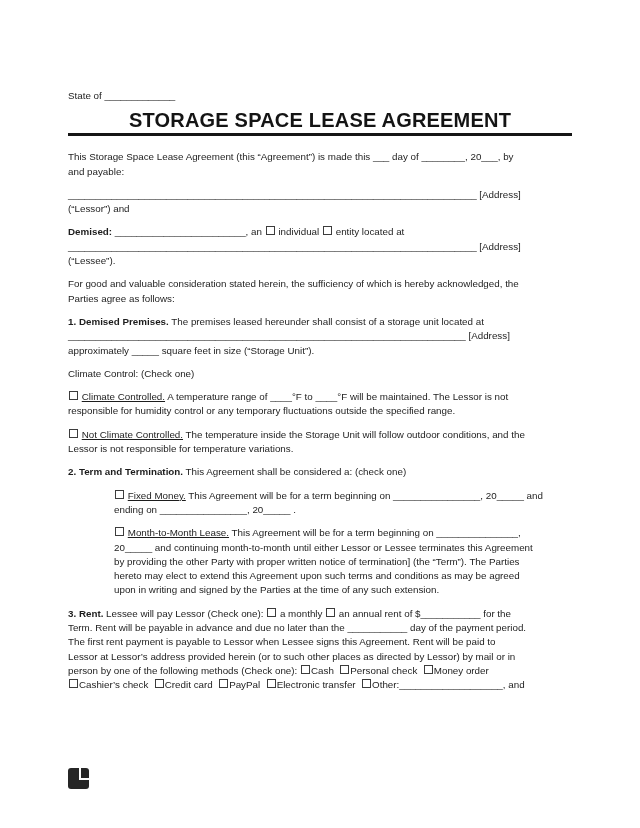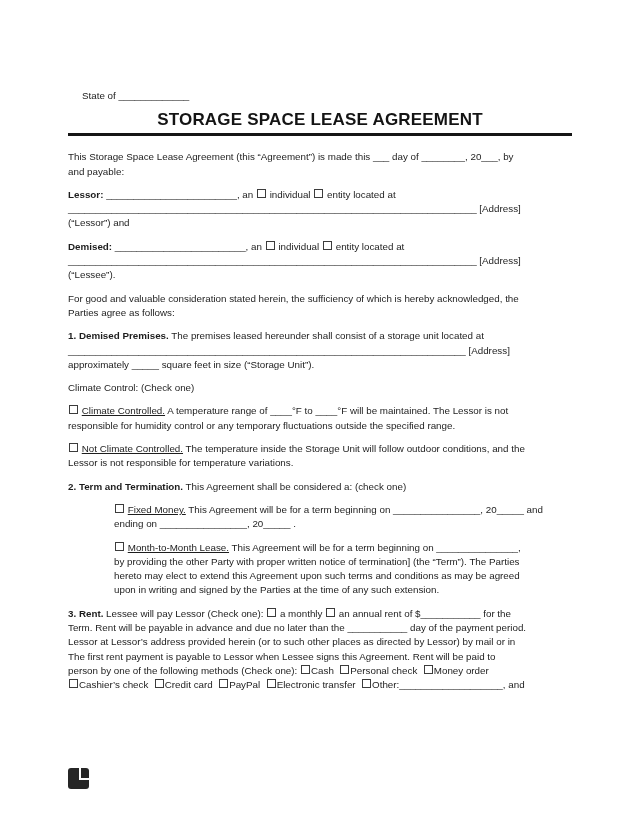--- a/index.html
+++ b/index.html
@@ -6,23 +6,23 @@
   .page{
     width:640px;height:828px;background:#ffffff;position:relative;overflow:hidden;
     font-family:"Liberation Sans","DejaVu Sans",sans-serif;color:#1d1d1d;
   }
   .content{position:absolute;left:68px;top:89px;width:504px;}
   .block{font-size:9.8px;line-height:14.3px;margin-bottom:9px;}
   .line{white-space:pre;}
   .b{font-weight:bold;}
   .u{text-decoration:underline;}
   .indent{margin-left:46px;}
-  .state{margin-bottom:7px;margin-left:14px;}
+  .state{margin-bottom:7px;}
   .title{
-    text-align:center;font-size:17px;font-weight:bold;line-height:20px;
+    text-align:center;font-size:20px;font-weight:bold;line-height:20px;
     color:#141414;letter-spacing:.2px;
     border-bottom:3px solid #161616;padding-bottom:3px;margin:5px 0 14px 0;
   }
   .title .line{white-space:normal;}
   .cb{
     display:inline-block;width:7px;height:7px;border:1px solid #3c3c3c;
     margin:0 1px;background:#ffffff;
   }
   .logo{
     position:absolute;left:68px;top:768px;width:21px;height:21px;
@@ -44,21 +44,20 @@
         <div class="line"><span>State of _____________</span></div>
       </div>
       <div class="block title">
         <div class="line"><span class="b">STORAGE SPACE LEASE AGREEMENT</span></div>
       </div>
       <div class="block">
         <div class="line"><span>This Storage Space Lease Agreement (this “Agreement”) is made this ___ day of ________, 20___, by</span></div>
         <div class="line"><span>and payable:</span></div>
       </div>
       <div class="block">
-        <div class="line"><span class="b">Lessor: </span><span>________________________, an </span><span class="cb"></span><span> individual </span><span class="cb"></span><span> entity located at</span></div>
         <div class="line"><span>___________________________________________________________________________ [Address]</span></div>
         <div class="line"><span>(“Lessor”) and</span></div>
       </div>
       <div class="block">
         <div class="line"><span class="b">Demised: </span><span>________________________, an </span><span class="cb"></span><span> individual </span><span class="cb"></span><span> entity located at</span></div>
         <div class="line"><span>___________________________________________________________________________ [Address]</span></div>
         <div class="line"><span>(“Lessee”).</span></div>
       </div>
       <div class="block">
         <div class="line"><span>For good and valuable consideration stated herein, the sufficiency of which is hereby acknowledged, the</span></div>
@@ -82,27 +81,28 @@
       </div>
       <div class="block">
         <div class="line"><span class="b">2. Term and Termination.</span><span> This Agreement shall be considered a: (check one)</span></div>
       </div>
       <div class="block indent">
         <div class="line"><span class="cb"></span><span> </span><span class="u">Fixed Money.</span><span> This Agreement will be for a term beginning on ________________, 20_____ and</span></div>
         <div class="line"><span>ending on ________________, 20_____ .</span></div>
       </div>
       <div class="block indent">
         <div class="line"><span class="cb"></span><span> </span><span class="u">Month-to-Month Lease.</span><span> This Agreement will be for a term beginning on _______________,</span></div>
+        <div class="line"><span>20_____ and continuing month-to-month until either Lessor or Lessee terminates this Agreement</span></div>
         <div class="line"><span>by providing the other Party with proper written notice of termination] (the “Term”). The Parties</span></div>
         <div class="line"><span>hereto may elect to extend this Agreement upon such terms and conditions as may be agreed</span></div>
         <div class="line"><span>upon in writing and signed by the Parties at the time of any such extension.</span></div>
       </div>
       <div class="block">
         <div class="line"><span class="b">3. Rent.</span><span> Lessee will pay Lessor (Check one): </span><span class="cb"></span><span> a monthly </span><span class="cb"></span><span> an annual rent of $___________ for the</span></div>
         <div class="line"><span>Term. Rent will be payable in advance and due no later than the ___________ day of the payment period.</span></div>
+        <div class="line"><span>The first rent payment is payable to Lessor when Lessee signs this Agreement. Rent will be paid to</span></div>
         <div class="line"><span>Lessor at Lessor’s address provided herein (or to such other places as directed by Lessor) by mail or in</span></div>
-        <div class="line"><span>The first rent payment is payable to Lessor when Lessee signs this Agreement. Rent will be paid to</span></div>
         <div class="line"><span>person by one of the following methods (Check one): </span><span class="cb"></span><span>Cash  </span><span class="cb"></span><span>Personal check  </span><span class="cb"></span><span>Money order</span></div>
         <div class="line"><span class="cb"></span><span>Cashier’s check  </span><span class="cb"></span><span>Credit card  </span><span class="cb"></span><span>PayPal  </span><span class="cb"></span><span>Electronic transfer  </span><span class="cb"></span><span>Other:___________________, and</span></div>
       </div>
     </div>
   <div class="logo"></div>
 </div>
 
 </body></html>

